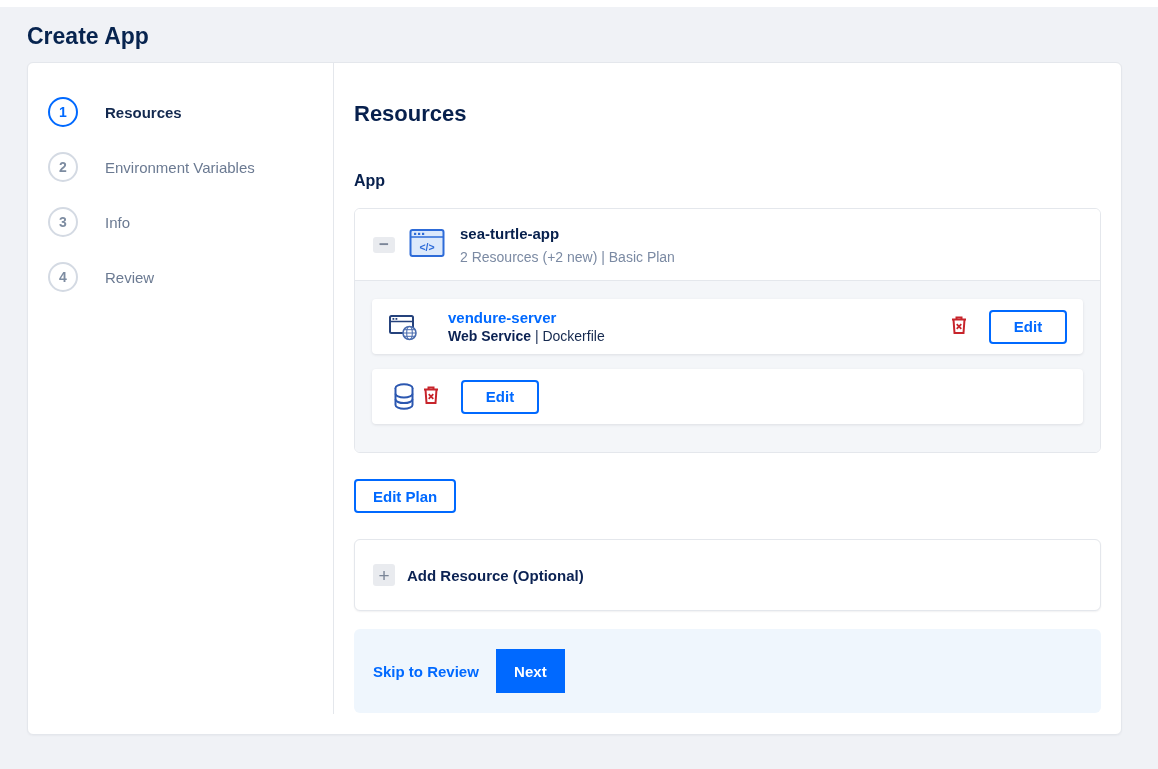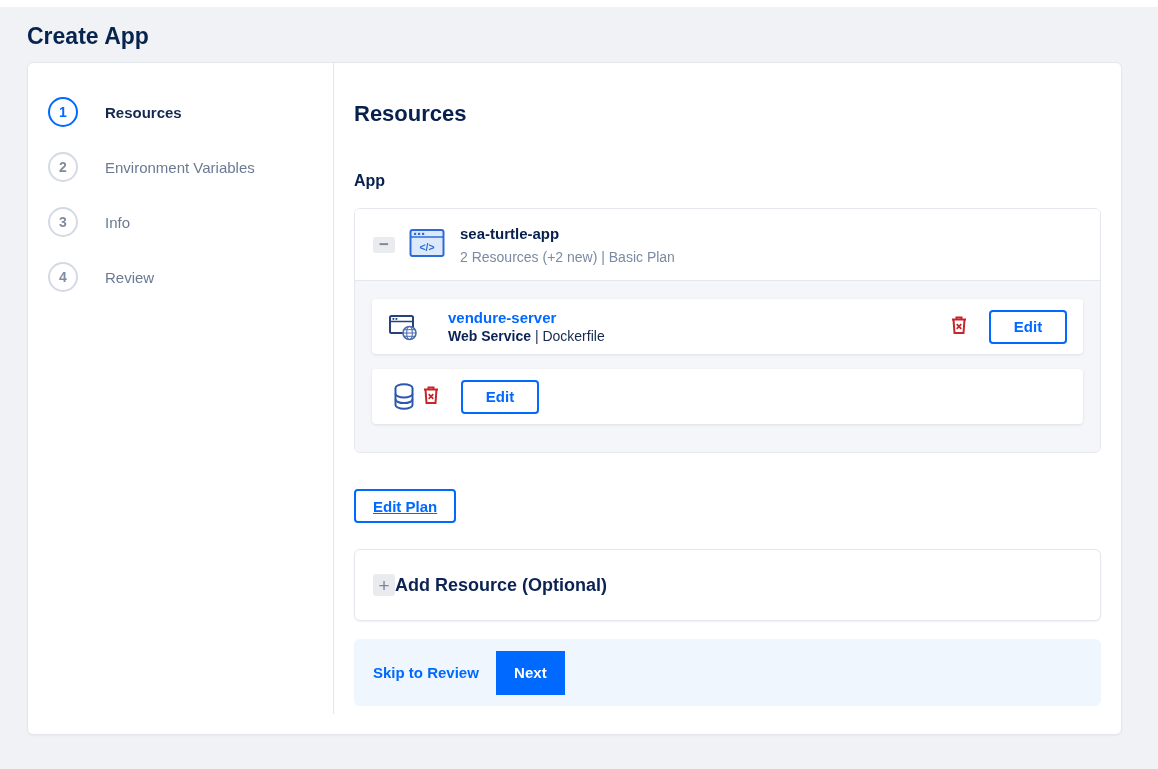--- a/index.html
+++ b/index.html
@@ -89,43 +89,42 @@
   .edit-btn {
     margin-left: 19px;
     width: 78px; height: 34px;
     background: #ffffff; border: 2px solid #0069ff; border-radius: 4px;
     color: #0069ff; font-size: 15px; font-weight: 700;
     font-family: "Liberation Sans", sans-serif;
     cursor: pointer;
   }
   
   .edit-plan-btn {
-    margin-top: 36px;
+    margin-top: 26px;
     height: 34px; padding: 0 17px;
     background: #ffffff; border: 2px solid #0069ff; border-radius: 4px;
     color: #0069ff; font-size: 15px; font-weight: 700;
     font-family: "Liberation Sans", sans-serif;
     cursor: pointer;
     display: block;
-    text-decoration: underline;
   }
   
   .add-resource-card {
     margin-top: 26px; height: 72px;
     background: #ffffff; border: 1px solid #e4e7ec; border-radius: 6px;
     box-shadow: 0 1px 2px rgba(16,24,40,.06);
     display: flex; align-items: center;
     padding: 0 18px;
     cursor: pointer;
   }
   .add-btn { width: 22px; height: 22px; flex: 0 0 22px; font-size: 19px; }
-  .add-resource-label { margin-left: 0; font-size: 18px; font-weight: 700; color: #0b2253; }
+  .add-resource-label { margin-left: 12px; font-size: 15px; font-weight: 700; color: #0b2253; }
   
   .wizard-footer {
-    margin-top: 18px; height: 67px;
+    margin-top: 18px; height: 84px;
     background: #eff6fd; border-radius: 6px;
     display: flex; align-items: center;
     padding: 0 19px;
   }
   .skip-link {
     font-size: 15px; font-weight: 700; color: #0069ff;
     text-decoration: none; cursor: pointer;
   }
   .next-btn {
     margin-left: 17px;

